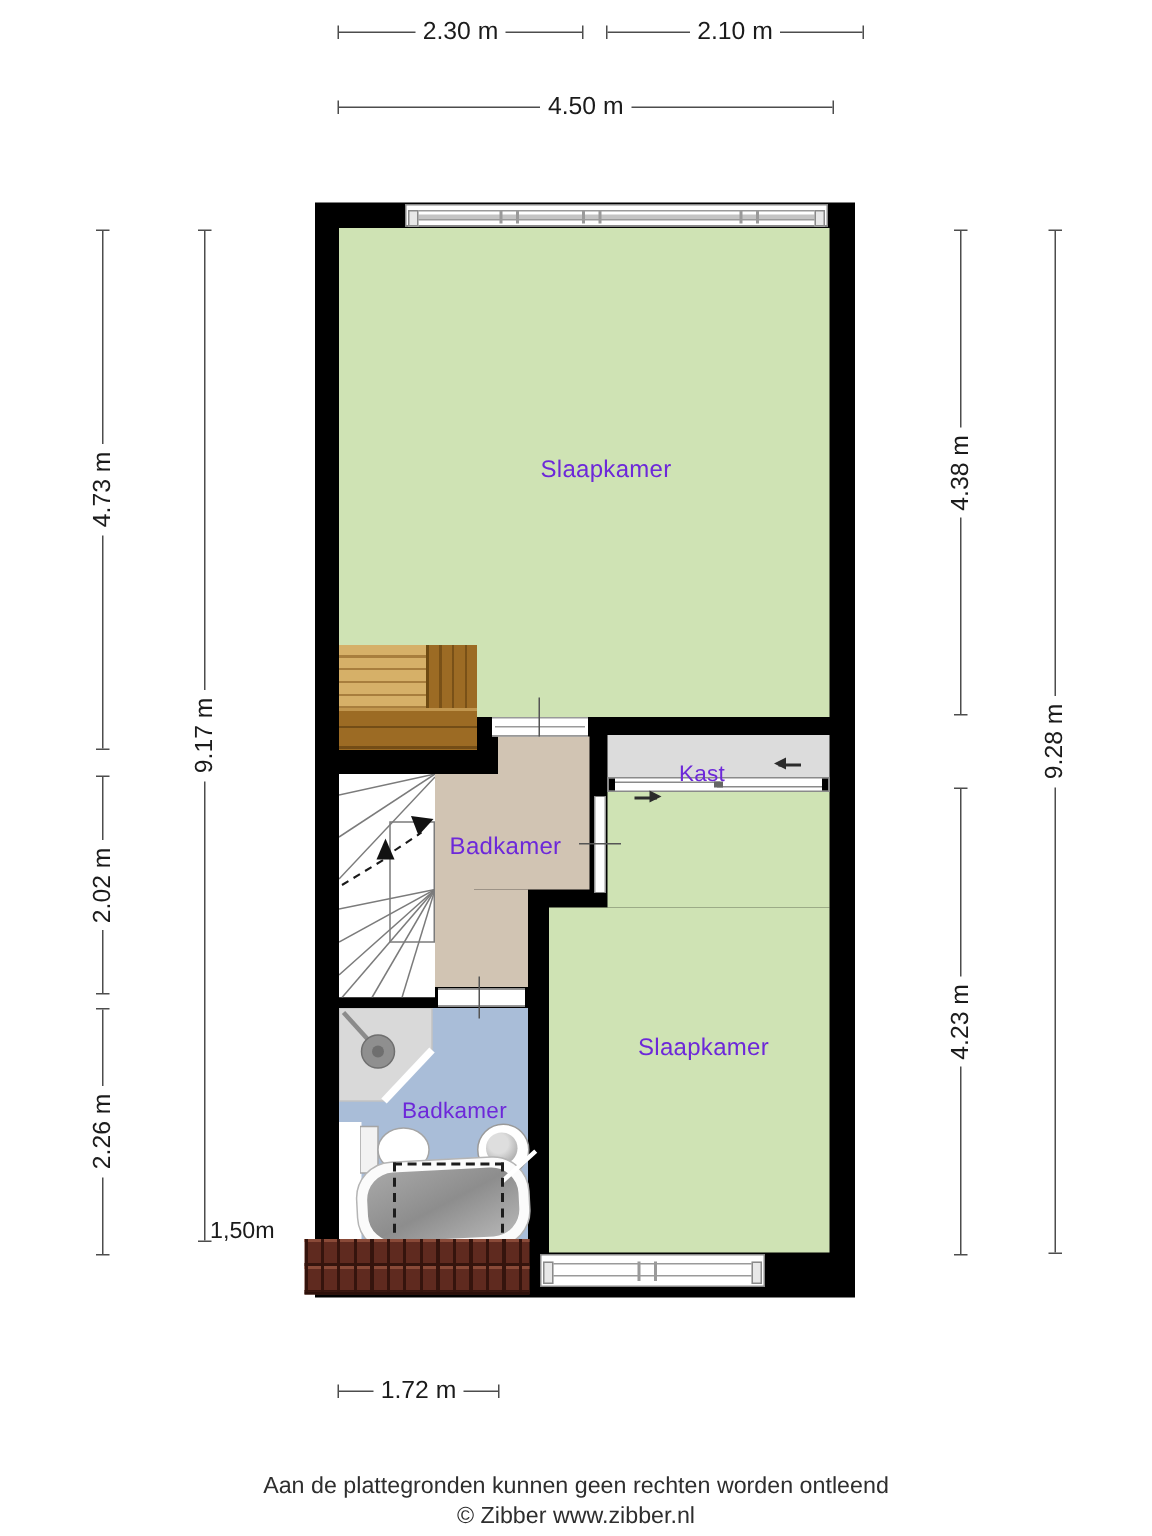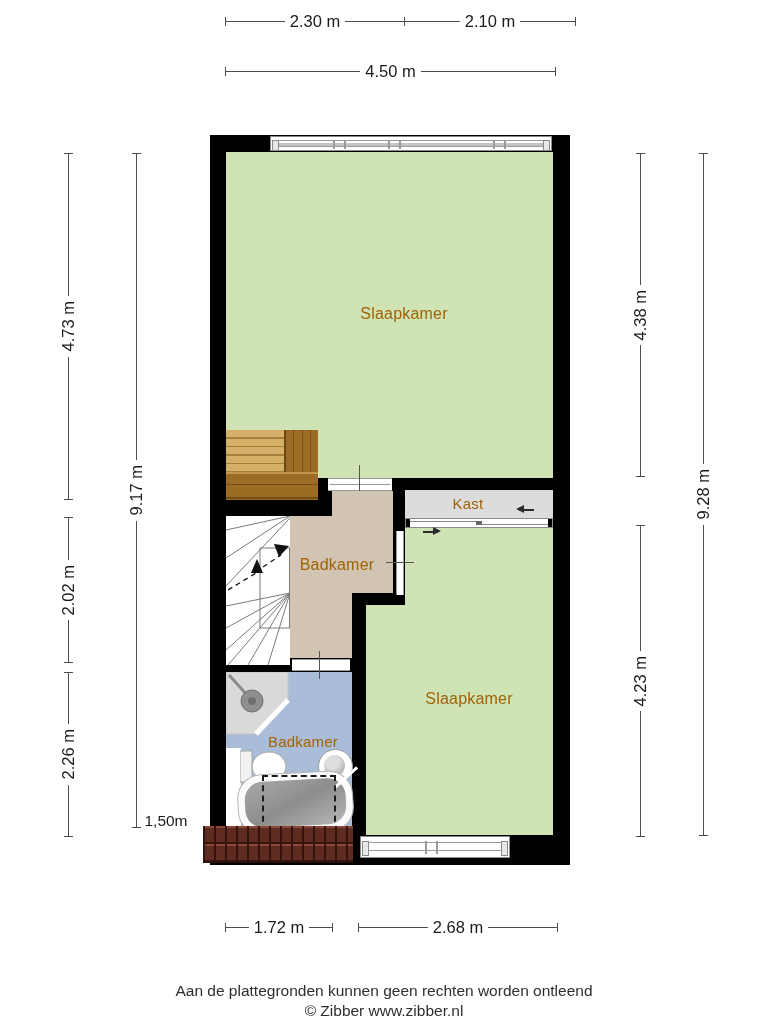--- a/index.html
+++ b/index.html
@@ -55,38 +55,38 @@
   .arrow{position:absolute;height:9px;}
   .arrow .shaft{position:absolute;top:4px;height:1.5px;background:#2c2c2c;}
   .arrow.right .shaft{left:0;right:7px;}
   .arrow.right::after{content:"";position:absolute;right:0;top:0;
     border:4.5px solid transparent;border-left:8px solid #2c2c2c;}
   .arrow.left .shaft{left:7px;right:0;}
   .arrow.left::before{content:"";position:absolute;left:0;top:0;
     border:4.5px solid transparent;border-right:8px solid #2c2c2c;}
 
   .room-label{position:absolute;transform:translate(-50%,-50%);font-size:16px;
-    color:#a16207;white-space:nowrap;letter-spacing:.2px;}
+    color:#6d28d9;white-space:nowrap;letter-spacing:.2px;}
   .room-label.sm{font-size:15px;}
 
   .dashrect{position:absolute;border:2px dashed #1c1c1c;background:transparent;}
   .sink-outer{position:absolute;border-radius:50%;background:#fff;border:1px solid #9a9a9a;}
   .sink-inner{position:absolute;border-radius:50%;
     background:radial-gradient(circle at 40% 35%,#dedede 0 35%,#9f9f9f 90%);}
   .diagdoor{position:absolute;background:#fff;transform:rotate(-42deg);}
 
   .footer{position:absolute;left:0;width:768px;text-align:center;font-size:15.5px;
     color:#2e2e2e;line-height:1.4;}
 </style>
 </head>
 <body>
 
 <div class="stage">
 
-  <div class="dimh" style="left:225px;top:12px;width:180px">
+  <div class="dimh" style="left:225px;top:12px;width:164px">
     <span class="tick"></span>
       <span class="seg"></span>
     <span class="lbl">2.30 m</span>
     <span class="seg"></span>
       <span class="tick"></span>
   </div>
   <div class="dimh" style="left:404px;top:12px;width:172px">
     <span class="tick"></span>
       <span class="seg"></span>
     <span class="lbl">2.10 m</span>
@@ -101,27 +101,20 @@
       <span class="tick"></span>
   </div>
 
   <div class="dimh" style="left:225px;top:918px;width:108px">
     <span class="tick"></span>
       <span class="seg"></span>
     <span class="lbl">1.72 m</span>
     <span class="seg"></span>
       <span class="tick"></span>
   </div>
-  <div class="dimh" style="left:358px;top:918px;width:200px">
-    <span class="tick"></span>
-      <span class="seg"></span>
-    <span class="lbl">2.68 m</span>
-    <span class="seg"></span>
-      <span class="tick"></span>
-  </div>
 
   <div class="dimv" style="left:59px;top:153px;height:347px">
     <span class="tick"></span>
       <span class="seg"></span>
     <span class="lbl">4.73 m</span>
     <span class="seg"></span>
       <span class="tick"></span>
   </div>
   <div class="dimv" style="left:127px;top:153px;height:675px">
     <span class="tick"></span>
@@ -137,21 +130,21 @@
     <span class="seg"></span>
       <span class="tick"></span>
   </div>
   <div class="dimv" style="left:59px;top:672px;height:165px">
     <span class="tick"></span>
       <span class="seg"></span>
     <span class="lbl">2.26 m</span>
     <span class="seg"></span>
       <span class="tick"></span>
   </div>
-  <div class="freelbl" style="left:140px;top:813px;width:52px;text-align:center">1,50m</div>
+  <div class="freelbl" style="left:140px;top:813px;width:52px;text-align:left">1,50m</div>
 
   <div class="dimv" style="left:631px;top:153px;height:324px">
     <span class="tick"></span>
       <span class="seg"></span>
     <span class="lbl">4.38 m</span>
     <span class="seg"></span>
       <span class="tick"></span>
   </div>
   <div class="dimv" style="left:694px;top:153px;height:683px">
     <span class="tick"></span>
@@ -277,21 +270,21 @@
 
   <div class="abs win" style="left:360px;top:836px;width:150px;height:22px">
     <div class="winline" style="top:5px"></div>
     <div class="winline" style="bottom:6px"></div>
     <div class="cap" style="left:1px;top:4px;height:13px"></div>
     <div class="cap" style="right:1px;top:4px;height:13px"></div>
     <div class="mull" style="left:64px;top:4px;height:13px"></div>
   </div>
 
   <div class="room-label" style="left:404px;top:314px">Slaapkamer</div>
-  <div class="room-label sm" style="left:468px;top:503px">Kast</div>
+  <div class="room-label sm" style="left:468px;top:516px">Kast</div>
   <div class="room-label" style="left:337px;top:565px">Badkamer</div>
   <div class="room-label" style="left:469px;top:699px">Slaapkamer</div>
   <div class="room-label sm" style="left:303px;top:741px">Badkamer</div>
 
   <div class="footer" style="top:1000px">© Zibber www.zibber.nl</div>
   <div class="footer" style="top:980px">Aan de plattegronden kunnen geen rechten worden ontleend</div>
 
 </div>
 
 </body></html>

